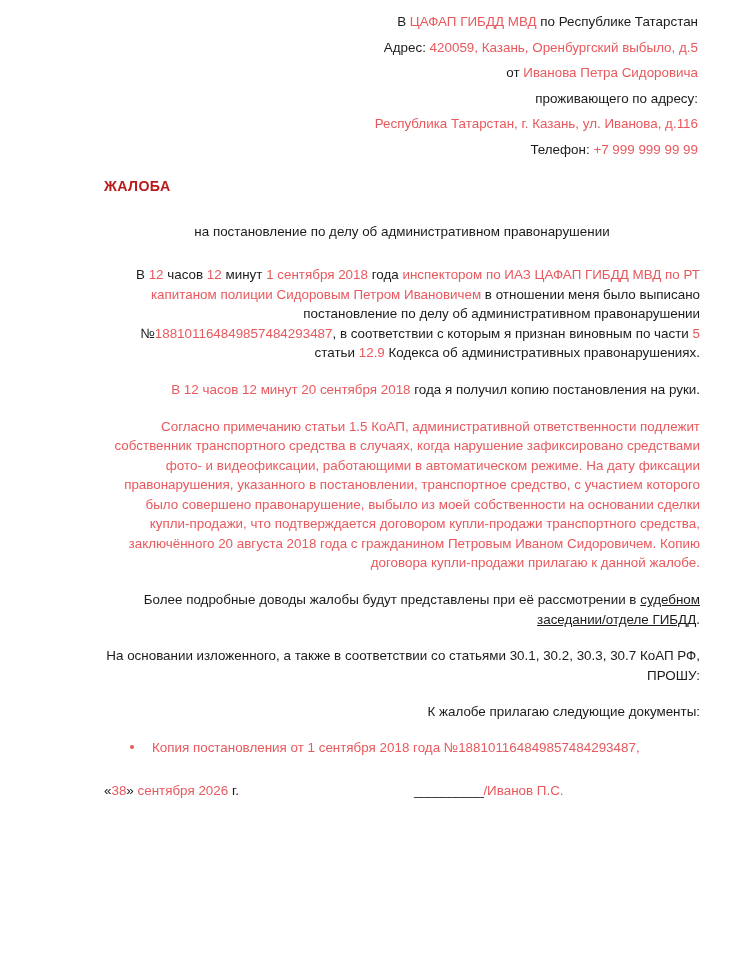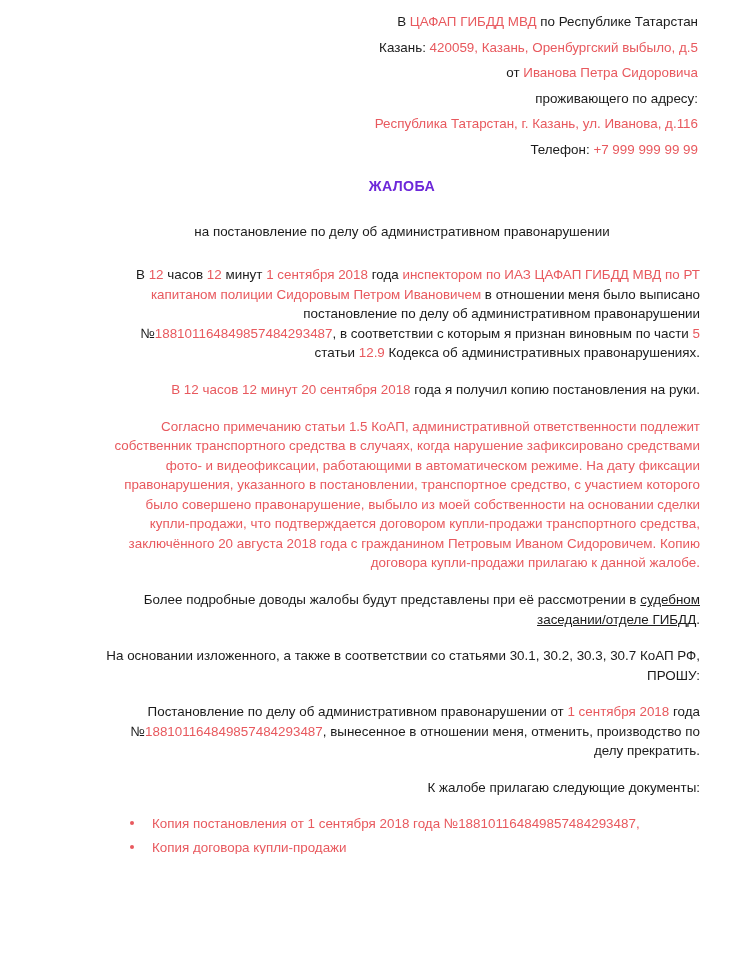--- a/index.html
+++ b/index.html
@@ -37,26 +37,26 @@
   }
   .header .hline {
     margin: 0 0 9.5px 0;
     white-space: nowrap;
     font-size: 13.4px;
     line-height: 1.2;
   }
 
   
   .doc-title {
-    text-align: center;
+    text-align: left;
     font-weight: bold;
     font-size: 14.2px;
     letter-spacing: 0.4px;
     margin: 18px 0 0 0;
-    color: #6d28d9;
+    color: #b91c1c;
   }
   .doc-subtitle {
     text-align: center;
     font-size: 13.4px;
     margin: 26px 0 0 0;
     color: #1b1b1b;
   }
 
   
   .body {
@@ -112,21 +112,21 @@
   }
   .sign-name { white-space: nowrap; }
 </style>
 </head>
 <body>
 
 <div class="page">
 
   <div class="header">
     <div class="hline"><span class="blk">В </span><span class="red">ЦАФАП ГИБДД МВД</span><span class="blk"> по Республике Татарстан</span></div>
-    <div class="hline"><span class="blk">Казань: </span><span class="red">420059, Казань, Оренбургский выбыло, д.5</span></div>
+    <div class="hline"><span class="blk">Адрес: </span><span class="red">420059, Казань, Оренбургский выбыло, д.5</span></div>
     <div class="hline"><span class="blk">от </span><span class="red">Иванова Петра Сидоровича</span></div>
     <div class="hline"><span class="blk">проживающего по адресу:</span></div>
     <div class="hline"><span class="red">Республика Татарстан, г. Казань, ул. Иванова, д.116</span></div>
     <div class="hline"><span class="blk">Телефон: </span><span class="red">+7 999 999 99 99</span></div>
   </div>
 
   <div class="doc-title">ЖАЛОБА</div>
   <div class="doc-subtitle">на постановление по делу об административном правонарушении</div>
 
   <div class="body">
@@ -135,27 +135,25 @@
 
     <p class="para"><span class="red">В 12 часов 12 минут 20 сентября 2018</span><span class="blk"> года я получил копию постановления на руки.</span></p>
 
 
     <p class="para red">Согласно примечанию статьи 1.5 КоАП, административной ответственности подлежит собственник транспортного средства в случаях, когда нарушение зафиксировано средствами фото- и видеофиксации, работающими в автоматическом режиме. На дату фиксации правонарушения, указанного в постановлении, транспортное средство, с участием которого было совершено правонарушение, выбыло из моей собственности на основании сделки купли-продажи, что подтверждается договором купли-продажи транспортного средства, заключённого 20 августа 2018 года с гражданином Петровым Иваном Сидоровичем. Копию договора купли-продажи прилагаю к данной жалобе.</p>
 
     <p class="para"><span class="blk">Более подробные доводы жалобы будут представлены при её рассмотрении в </span><span class="blk u">судебном заседании/отделе ГИБДД</span><span class="blk">.</span></p>
 
     <p class="para">На основании изложенного, а также в соответствии со статьями 30.1, 30.2, 30.3, 30.7 КоАП РФ, ПРОШУ:</p>
 
-    <p class="para"><span class="blk">Постановление по делу об административном правонарушении от </span><span class="red">1 сентября 2018</span><span class="blk"> года №</span><span class="red">188101164849857484293487</span><span class="blk">, вынесенное в отношении меня, отменить, производство по делу прекратить.</span></p>
 
     <p class="para tight">К жалобе прилагаю следующие документы:</p>
 
     <ul class="attach">
       <li>Копия постановления от 1 сентября 2018 года №188101164849857484293487,</li>
-      <li>Копия договора купли-продажи</li>
     </ul>
 
     <div class="sign-row">
       <div class="sign-date"><span class="blk">«</span><span class="red">38</span><span class="blk">»</span><span class="red"> сентября 2026</span><span class="blk"> г.</span></div>
       <div class="sign-spacer"></div>
       <div class="sign-line">__________</div>
       <div class="sign-name red">/Иванов П.С.</div>
     </div>
 
   </div>

